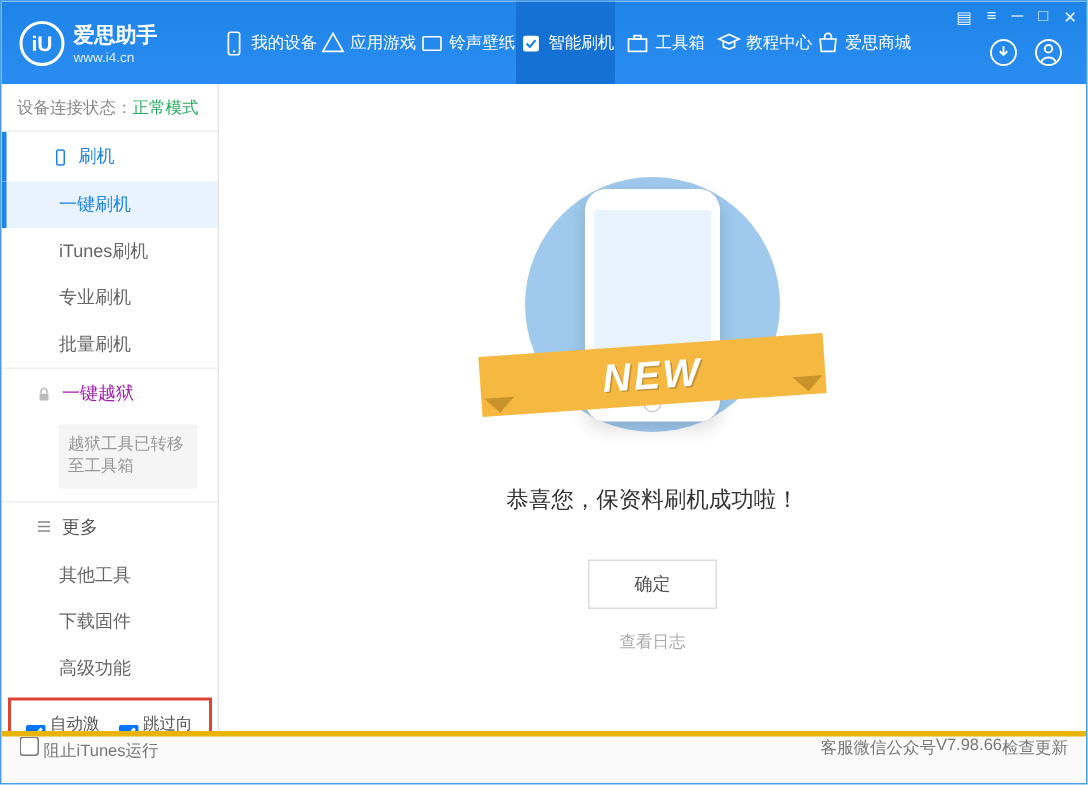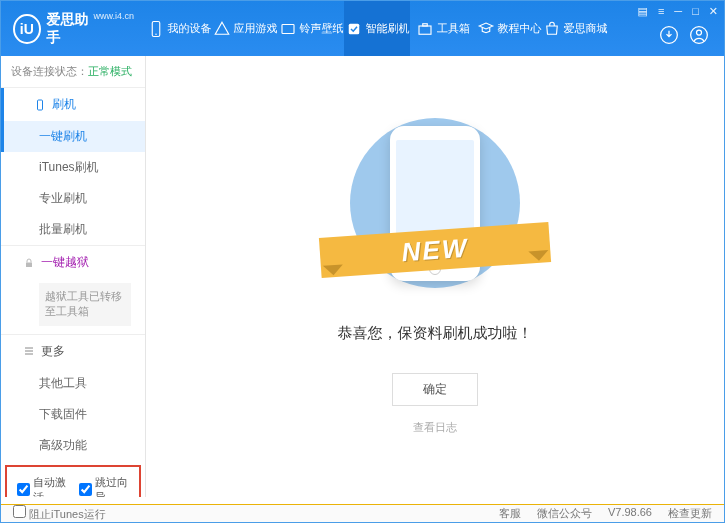--- a/index.html
+++ b/index.html
@@ -1,20 +1,20 @@
 <!DOCTYPE html>
 <html><head>
 <meta charset="utf-8">
 <style>
 *{margin:0;padding:0;box-sizing:border-box;font-family:"Microsoft YaHei",sans-serif}
 body{background:#fff;width:725px;height:523px;overflow:hidden;position:relative;border:1px solid #4a9de8}
 .topbar{height:55px;background:linear-gradient(to bottom,#1e84e8,#2a8cf0);display:flex;align-items:center;color:#fff;position:relative}
 .logo-area{display:flex;align-items:center;padding:0 12px;width:145px}
 .logo-icon{width:30px;height:30px;border:2px solid #fff;border-radius:50%;display:flex;align-items:center;justify-content:center;font-weight:bold;font-size:14px;margin-right:6px}
-.logo-text{display:flex;}
+.logo-text{display:flex;flex-direction:column}
 .logo-title{font-size:14px;font-weight:bold}
 .logo-url{font-size:9px;opacity:0.85}
 .nav-tabs{display:flex;height:100%}
 .nav-tab{width:66px;display:flex;flex-direction:row;align-items:center;justify-content:center;font-size:11px;cursor:pointer;gap:3px}
 .nav-tab.active{background:#1572d4}
 .nav-tab svg{width:18px;height:18px;fill:#fff}
 .win-controls{position:absolute;right:6px;top:4px;display:flex;gap:10px;font-size:11px}
 .win-btn{cursor:pointer;opacity:0.9}
 .user-icons{position:absolute;right:15px;top:24px;display:flex;gap:10px}
 .user-icons svg{width:20px;height:20px;stroke:#fff;fill:none;stroke-width:1.5}
@@ -39,23 +39,23 @@
 .phone-screen{position:absolute;inset:14px 6px 20px;background:#e8f3ff;border-radius:2px}
 .phone-btn{position:absolute;bottom:6px;left:50%;transform:translateX(-50%);width:12px;height:12px;border:1.5px solid #ccc;border-radius:50%}
 .ribbon{position:absolute;bottom:28px;left:-10px;right:-10px;height:40px;background:#f5b941;display:flex;align-items:center;justify-content:center;transform:rotate(-4deg)}
 .ribbon::before,.ribbon::after{content:"";position:absolute;width:0;height:0;border:10px solid transparent;bottom:-8px}
 .ribbon::before{left:2px;border-top-color:#c8932a}
 .ribbon::after{right:2px;border-top-color:#c8932a}
 .ribbon-text{color:#fff;font-weight:900;font-size:26px;letter-spacing:2px;font-style:italic;text-shadow:1px 1px 0 rgba(0,0,0,0.2)}
 .success-msg{margin-top:26px;font-size:15px;color:#333}
 .confirm-btn{margin-top:30px;padding:7px 30px;border:1px solid #ddd;background:#fff;color:#555;font-size:12px;cursor:pointer}
 .view-log{margin-top:14px;color:#aaa;font-size:11px;cursor:pointer}
-.footer{position:absolute;bottom:0;left:0;right:0;height:18px;border-top:1px solid #eab308;display:flex;align-items:center;padding:0 12px;font-size:11px;color:#777;background:#fafafa}
+.footer{position:absolute;bottom:0;left:0;right:0;height:35px;border-top:4px solid #eab308;display:flex;align-items:flex-start;padding:0 12px;font-size:11px;color:#777;background:#fafafa}
 .footer-left{display:flex;align-items:center;gap:4px}
-.footer-right{margin-left:auto;display:flex;gap:16px}
+.footer-right{margin-left:auto;display:flex;}
 .footer-right span{cursor:pointer}
 .lock-icon{fill:#bbb}
 .list-icon{fill:#888}
 </style>
 </head>
 <body>
 
 <div class="topbar">
   <div class="logo-area">
     <div class="logo-icon">iU</div>

